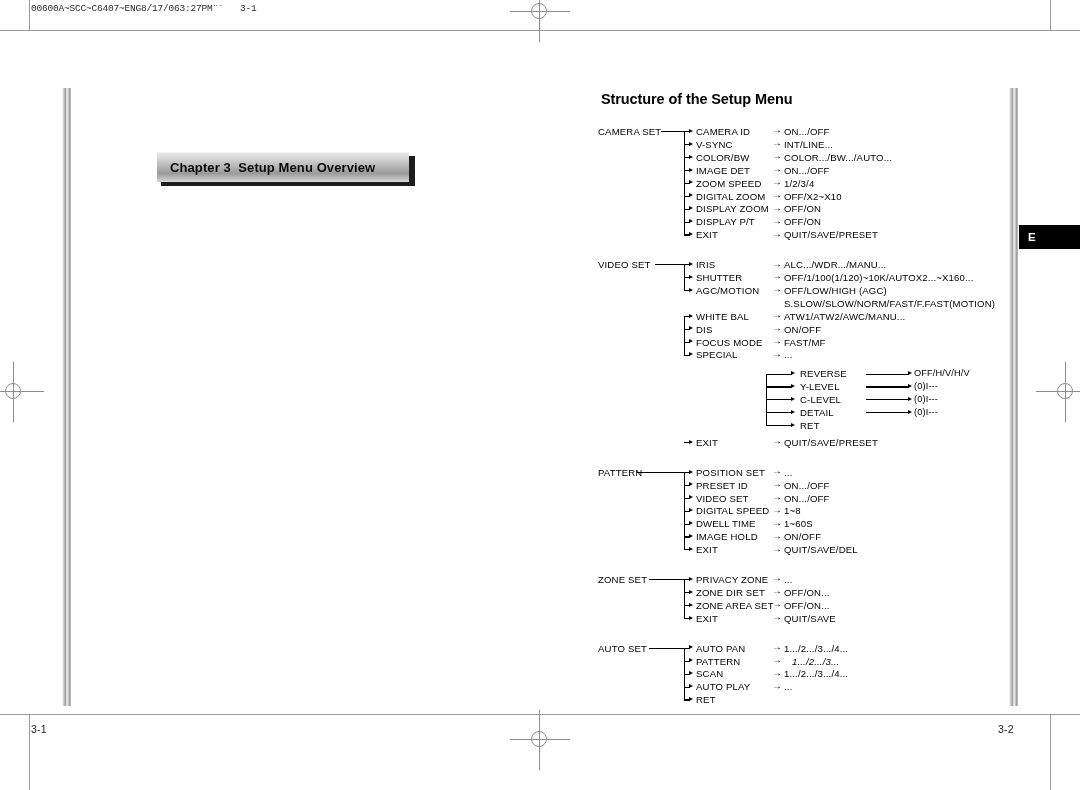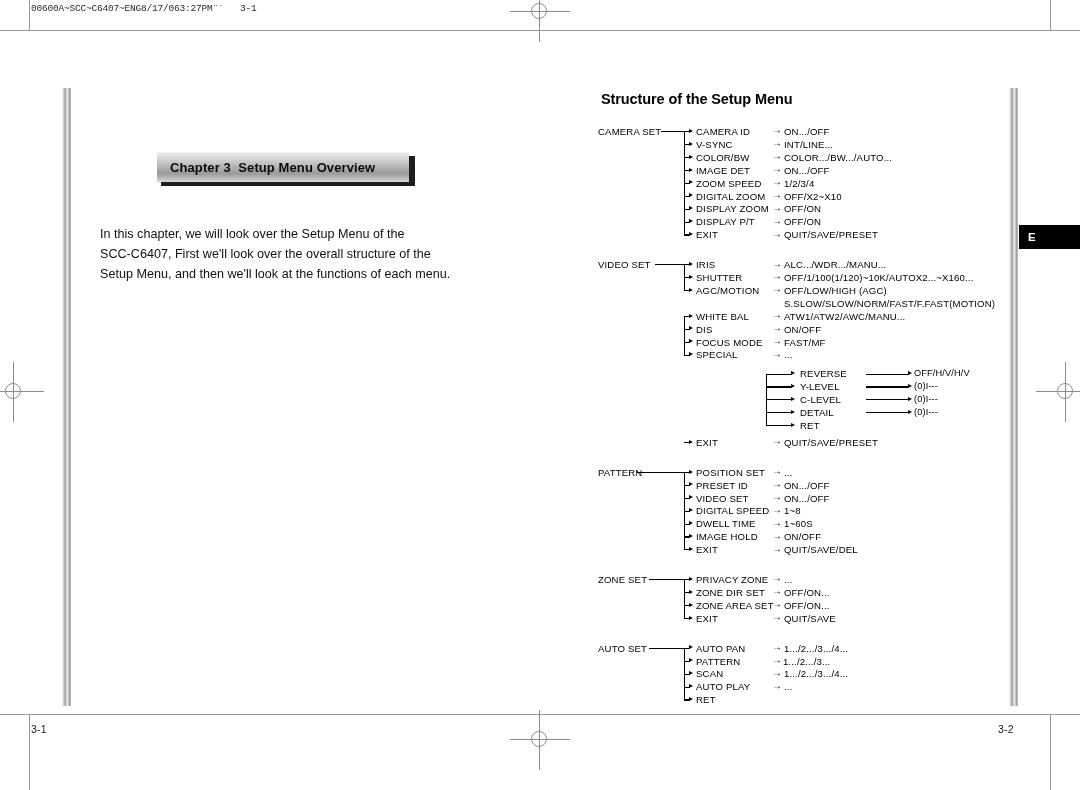--- a/index.html
+++ b/index.html
@@ -261,25 +261,20 @@
   <div class="spine-bar" style="left:62px;"></div>
 
   <div class="chapter-banner-wrap">
     <div class="banner-shadow-r"></div>
     <div class="banner-shadow-b"></div>
     <div class="chapter-banner">
       <span class="ctitle">Chapter 3  Setup Menu Overview</span>
     </div>
   </div>
 
-  <div class="intro">
-    <div>In this chapter, we will look over the Setup Menu of the</div>
-    <div>SCC-C6407, First we'll look over the overall structure of the</div>
-    <div>Setup Menu, and then we'll look at the functions of each menu.</div>
-  </div>
 
   <div class="folio" style="left:31px;">3-1</div>
 </div>
 
 <div class="page page-right">
   <div class="spine-bar" style="left:469px;"></div>
 </div>
 
 <div class="rp-title">Structure of the Setup Menu</div>
 
@@ -471,21 +466,21 @@
     <div class="hbar" style="left: 53.2px; top: 521.8px; width: 36px;"></div>
     <div class="hbar" style="left: 88px; top: 521.8px; width: 6px;"></div>
     <div class="tip" style="left: 93px; top: 519.4px;"></div>
     <div class="item" style="left: 100px; top: 516.6px;">AUTO PAN</div>
     <div class="arrow" style="left: 176px; top: 516px;">→</div>
     <div class="val" style="left: 188px; top: 516.6px;">1.../2.../3.../4...</div>
     <div class="hbar" style="left: 88px; top: 534.7px; width: 6px;"></div>
     <div class="tip" style="left: 93px; top: 532.3px;"></div>
     <div class="item" style="left: 100px; top: 529.5px;">PATTERN</div>
     <div class="arrow" style="left: 176px; top: 528.9px;">→</div>
-    <div class="val" style="left: 187px; top: 529.5px;">1.../2.../3...</div>
+    <div class="val" style="left: 196px; top: 529.5px; font-style: italic;">1.../2.../3...</div>
     <div class="hbar" style="left: 88px; top: 547.6px; width: 6px;"></div>
     <div class="tip" style="left: 93px; top: 545.2px;"></div>
     <div class="item" style="left: 100px; top: 542.4px;">SCAN</div>
     <div class="arrow" style="left: 176px; top: 541.8px;">→</div>
     <div class="val" style="left: 188px; top: 542.4px;">1.../2.../3.../4...</div>
     <div class="hbar" style="left: 88px; top: 560.5px; width: 6px;"></div>
     <div class="tip" style="left: 93px; top: 558.1px;"></div>
     <div class="item" style="left: 100px; top: 555.3px;">AUTO PLAY</div>
     <div class="arrow" style="left: 176px; top: 554.7px;">→</div>
     <div class="val" style="left: 188px; top: 555.3px;">...</div>

